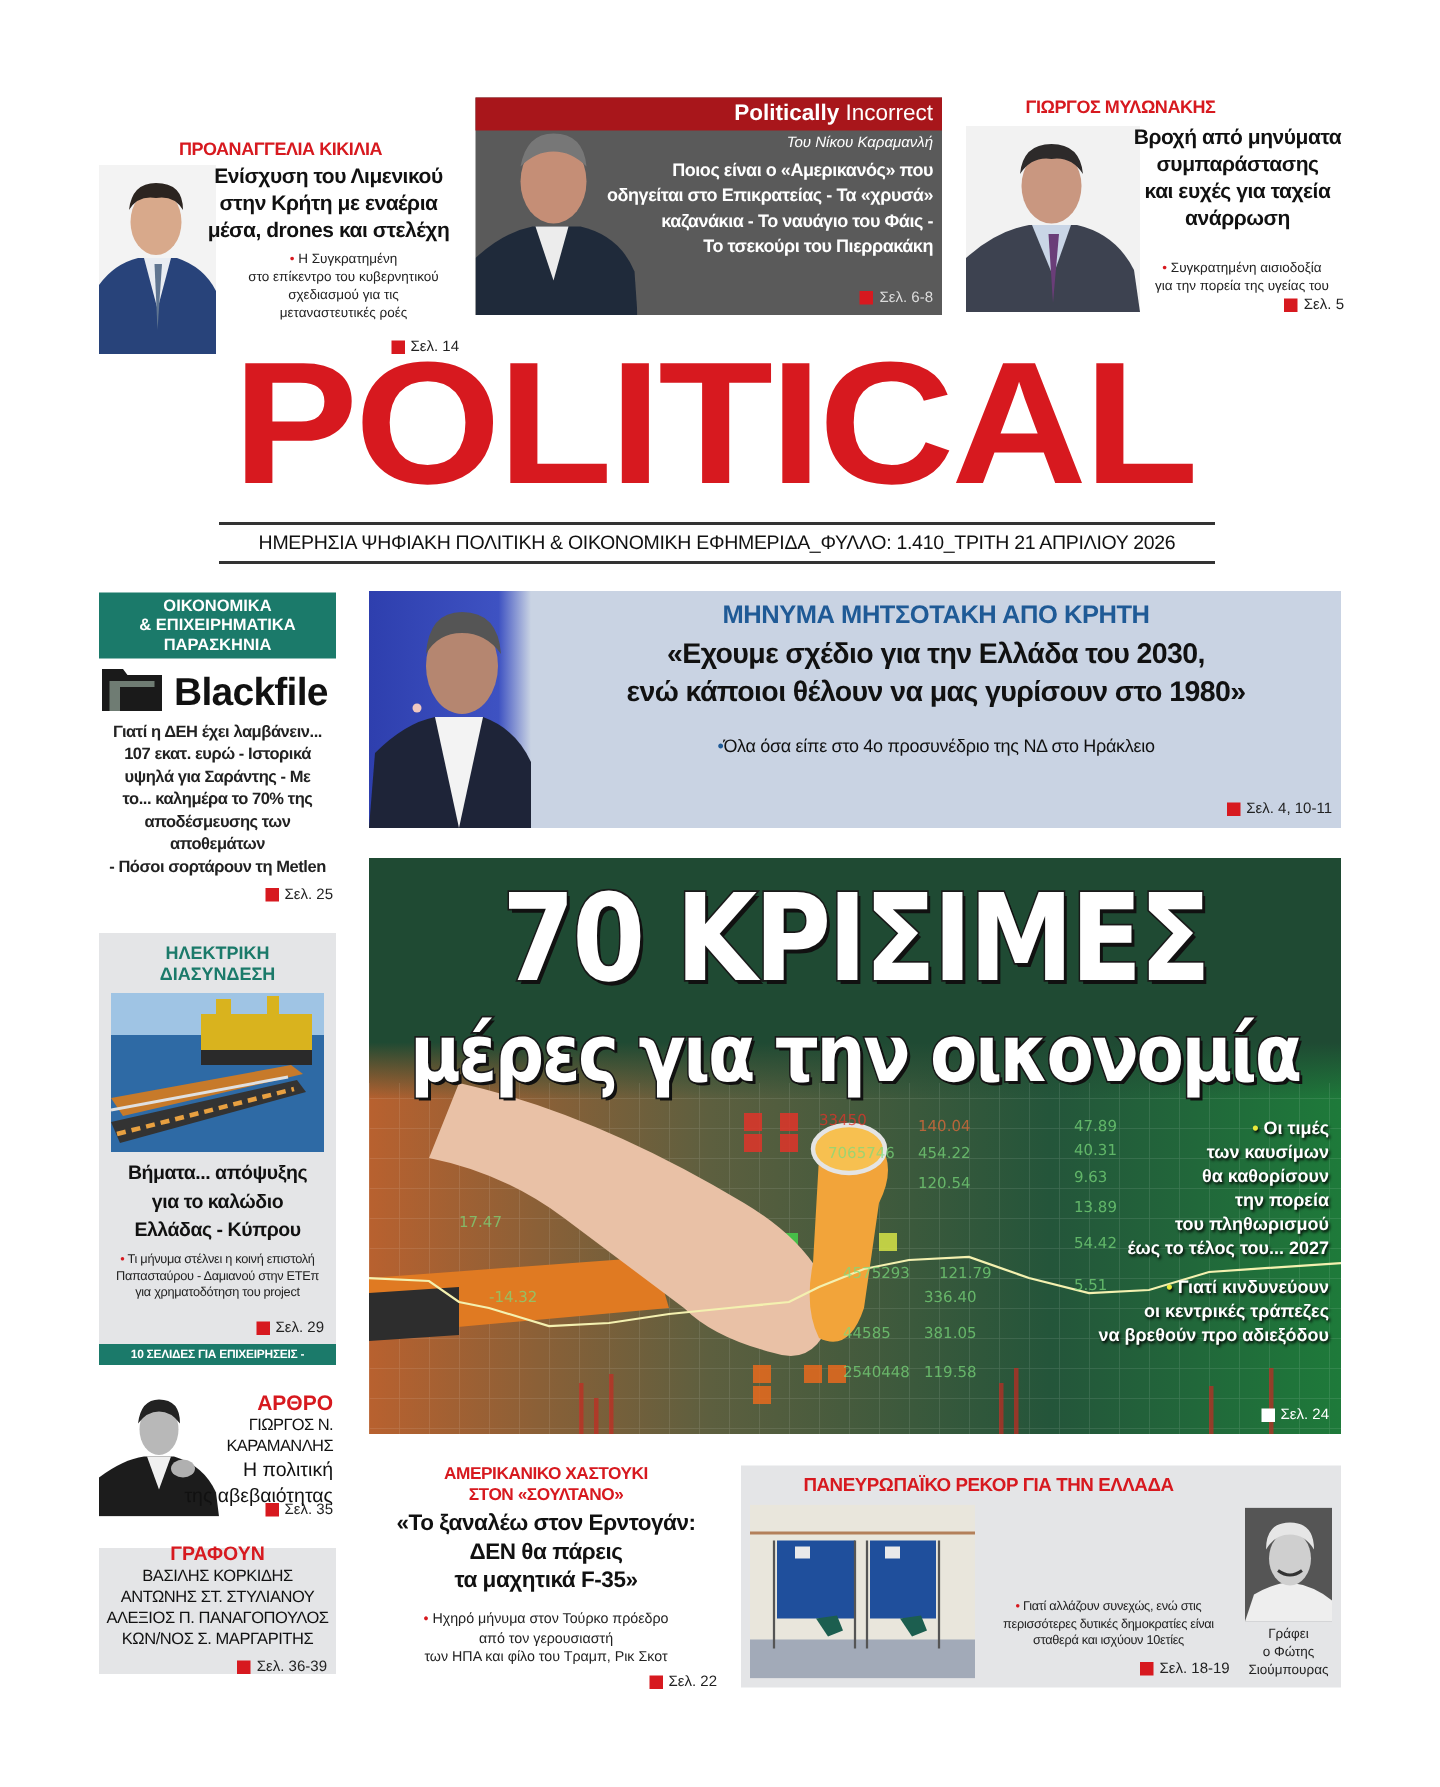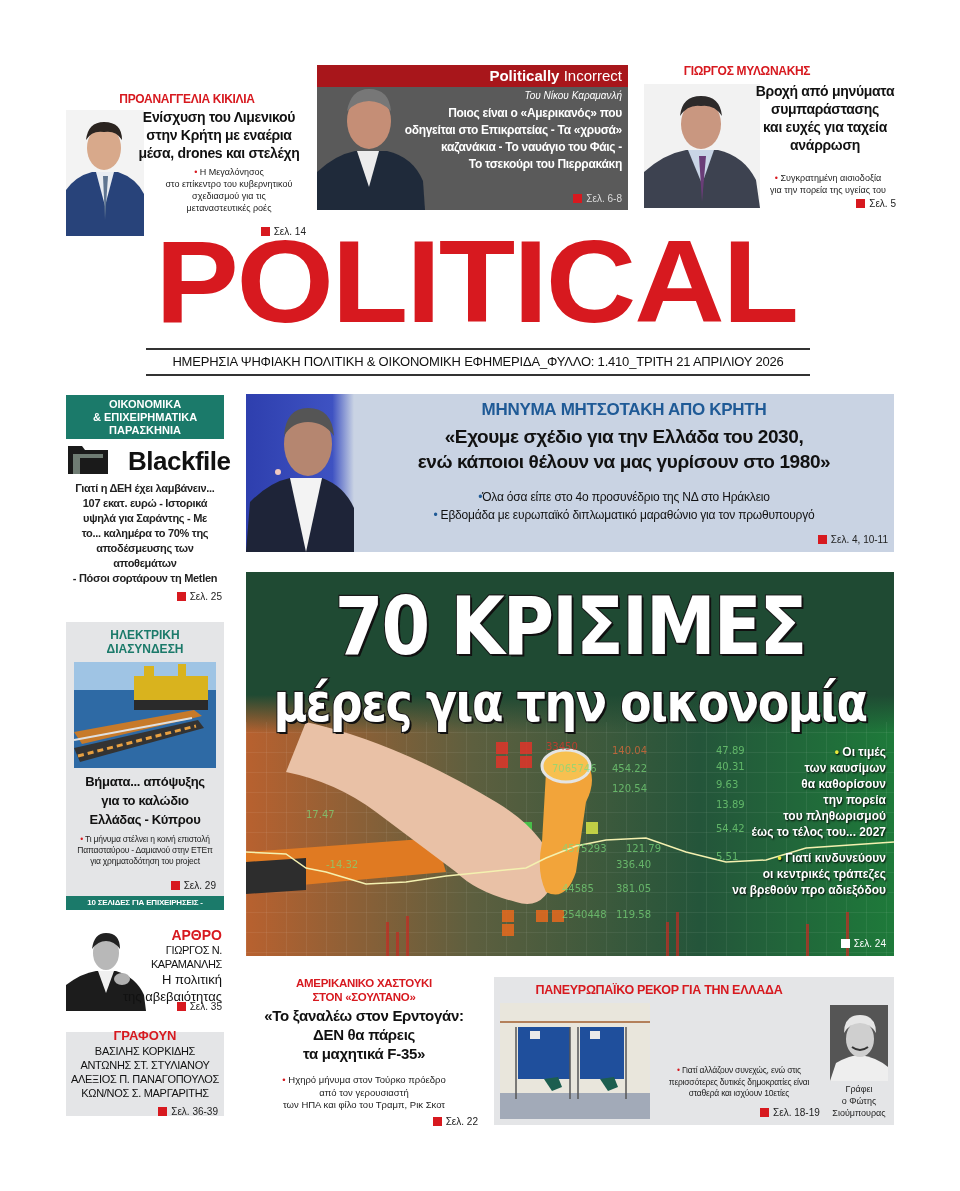--- a/index.html
+++ b/index.html
@@ -39,21 +39,21 @@
       <ellipse cx="38" cy="38" rx="17" ry="22" fill="#d8a98b"></ellipse>
       <path d="M20 30 Q22 12 38 12 Q56 12 56 30 Q50 20 38 22 Q26 20 20 30 Z" fill="#2b2420"></path>
     </svg>
   </div>
   <div class="abs" style="left:62px; top:18px; width:186px;">
     <div class="top-head">Ενίσχυση του Λιμενικού</div>
     <div class="top-head">στην Κρήτη με εναέρια</div>
     <div class="top-head">μέσα, drones και στελέχη</div>
   </div>
   <div class="abs" style="left:90px; top:76px; width:150px;">
-    <div class="top-sub"><span class="bullet">•</span> <span>Η Μεγαλόνησος</span></div>
+    <div class="top-sub"><span class="bullet">•</span> <span>Η Συγκρατημένη</span></div>
     <div class="top-sub">στο επίκεντρο του κυβερνητικού</div>
     <div class="top-sub">σχεδιασμού για τις</div>
     <div class="top-sub">μεταναστευτικές ροές</div>
   </div>
   <div class="abs sel" style="right:4px; top:136px;">
       <span class="sq"></span>
       <span>Σελ. 14</span>
     </div>
 </div>
 
@@ -113,21 +113,21 @@
 
 <div class="abs masthead">POLITICAL</div>
 <div class="abs dateline">ΗΜΕΡΗΣΙΑ ΨΗΦΙΑΚΗ ΠΟΛΙΤΙΚΗ &amp; ΟΙΚΟΝΟΜΙΚΗ ΕΦΗΜΕΡΙΔΑ_ΦΥΛΛΟ: 1.410_ΤΡΙΤΗ 21 ΑΠΡΙΛΙΟΥ 2026</div>
 
 <div class="abs" style="left:66px; top:395px; width:158px; height:210px;">
   <div class="abs teal" style="left:0; top:0; width:158px; height:44px; text-align:center; font-weight:bold; font-size:11px; line-height:13px; padding-top:3px;">
     <div>ΟΙΚΟΝΟΜΙΚΑ</div>
     <div>&amp; ΕΠΙΧΕΙΡΗΜΑΤΙΚΑ</div>
     <div>ΠΑΡΑΣΚΗΝΙΑ</div>
   </div>
-  <div class="abs" style="left:2px; top:50px; width:158px; height:32px; display:flex; align-items:center; gap:20px;">
+  <div class="abs" style="left:2px; top:50px; width:158px; height:32px; display:flex; align-items:center; gap:8px;">
     <span style="display:inline-block;">
       <svg width="40" height="30" viewBox="0 0 40 30">
           <path d="M0 2 L14 2 L17 6 L40 6 L40 30 L0 30 Z" fill="#1a1a1a"></path>
           <rect x="5" y="10" width="30" height="20" fill="#6f7c73"></rect>
           <rect x="12" y="14" width="28" height="16" fill="#1a1a1a"></rect>
         </svg>
     </span>
     <span style="font-weight:bold; font-size:26px; letter-spacing:-0.5px;">Blackfile</span>
   </div>
   <div class="abs" style="left:0; top:86px; width:158px; text-align:center; font-size:11px; line-height:15px; letter-spacing:-0.3px; font-weight:bold; color:#222;">
@@ -236,21 +236,20 @@
       <circle cx="32" cy="78" r="3" fill="#f0c8c0"></circle>
     </svg>
   </div>
   <div class="abs" style="left:108px; top:6px; width:540px; text-align:center; color:#1f5a96; font-size:17px; font-weight:bold; letter-spacing:-0.3px;">ΜΗΝΥΜΑ ΜΗΤΣΟΤΑΚΗ ΑΠΟ ΚΡΗΤΗ</div>
   <div class="abs" style="left:108px; top:30px; width:540px; text-align:center; font-weight:bold; font-size:19px; line-height:25px; letter-spacing:-0.4px;">
     <div>«Εχουμε σχέδιο για την Ελλάδα του 2030,</div>
     <div>ενώ κάποιοι θέλουν να μας γυρίσουν στο 1980»</div>
   </div>
   <div class="abs" style="left:108px; top:94px; width:540px; text-align:center; font-size:12px; line-height:18px; letter-spacing:-0.2px;">
     <div><span style="color:#1f5a96;">•</span><span>Όλα όσα είπε στο 4ο προσυνέδριο της ΝΔ στο Ηράκλειο</span></div>
-    <div><span style="color:#1f5a96;">•</span> <span>Εβδομάδα με ευρωπαϊκό διπλωματικό μαραθώνιο για τον πρωθυπουργό</span></div>
   </div>
   <div class="abs sel" style="right:6px; top:140px;">
       <span class="sq"></span>
       <span>Σελ. 4, 10-11</span>
     </div>
 </div>
 
 <div class="abs feature">
 
   <svg class="abs" style="left:0; top:0;" width="648" height="384" viewBox="0 0 648 384">

